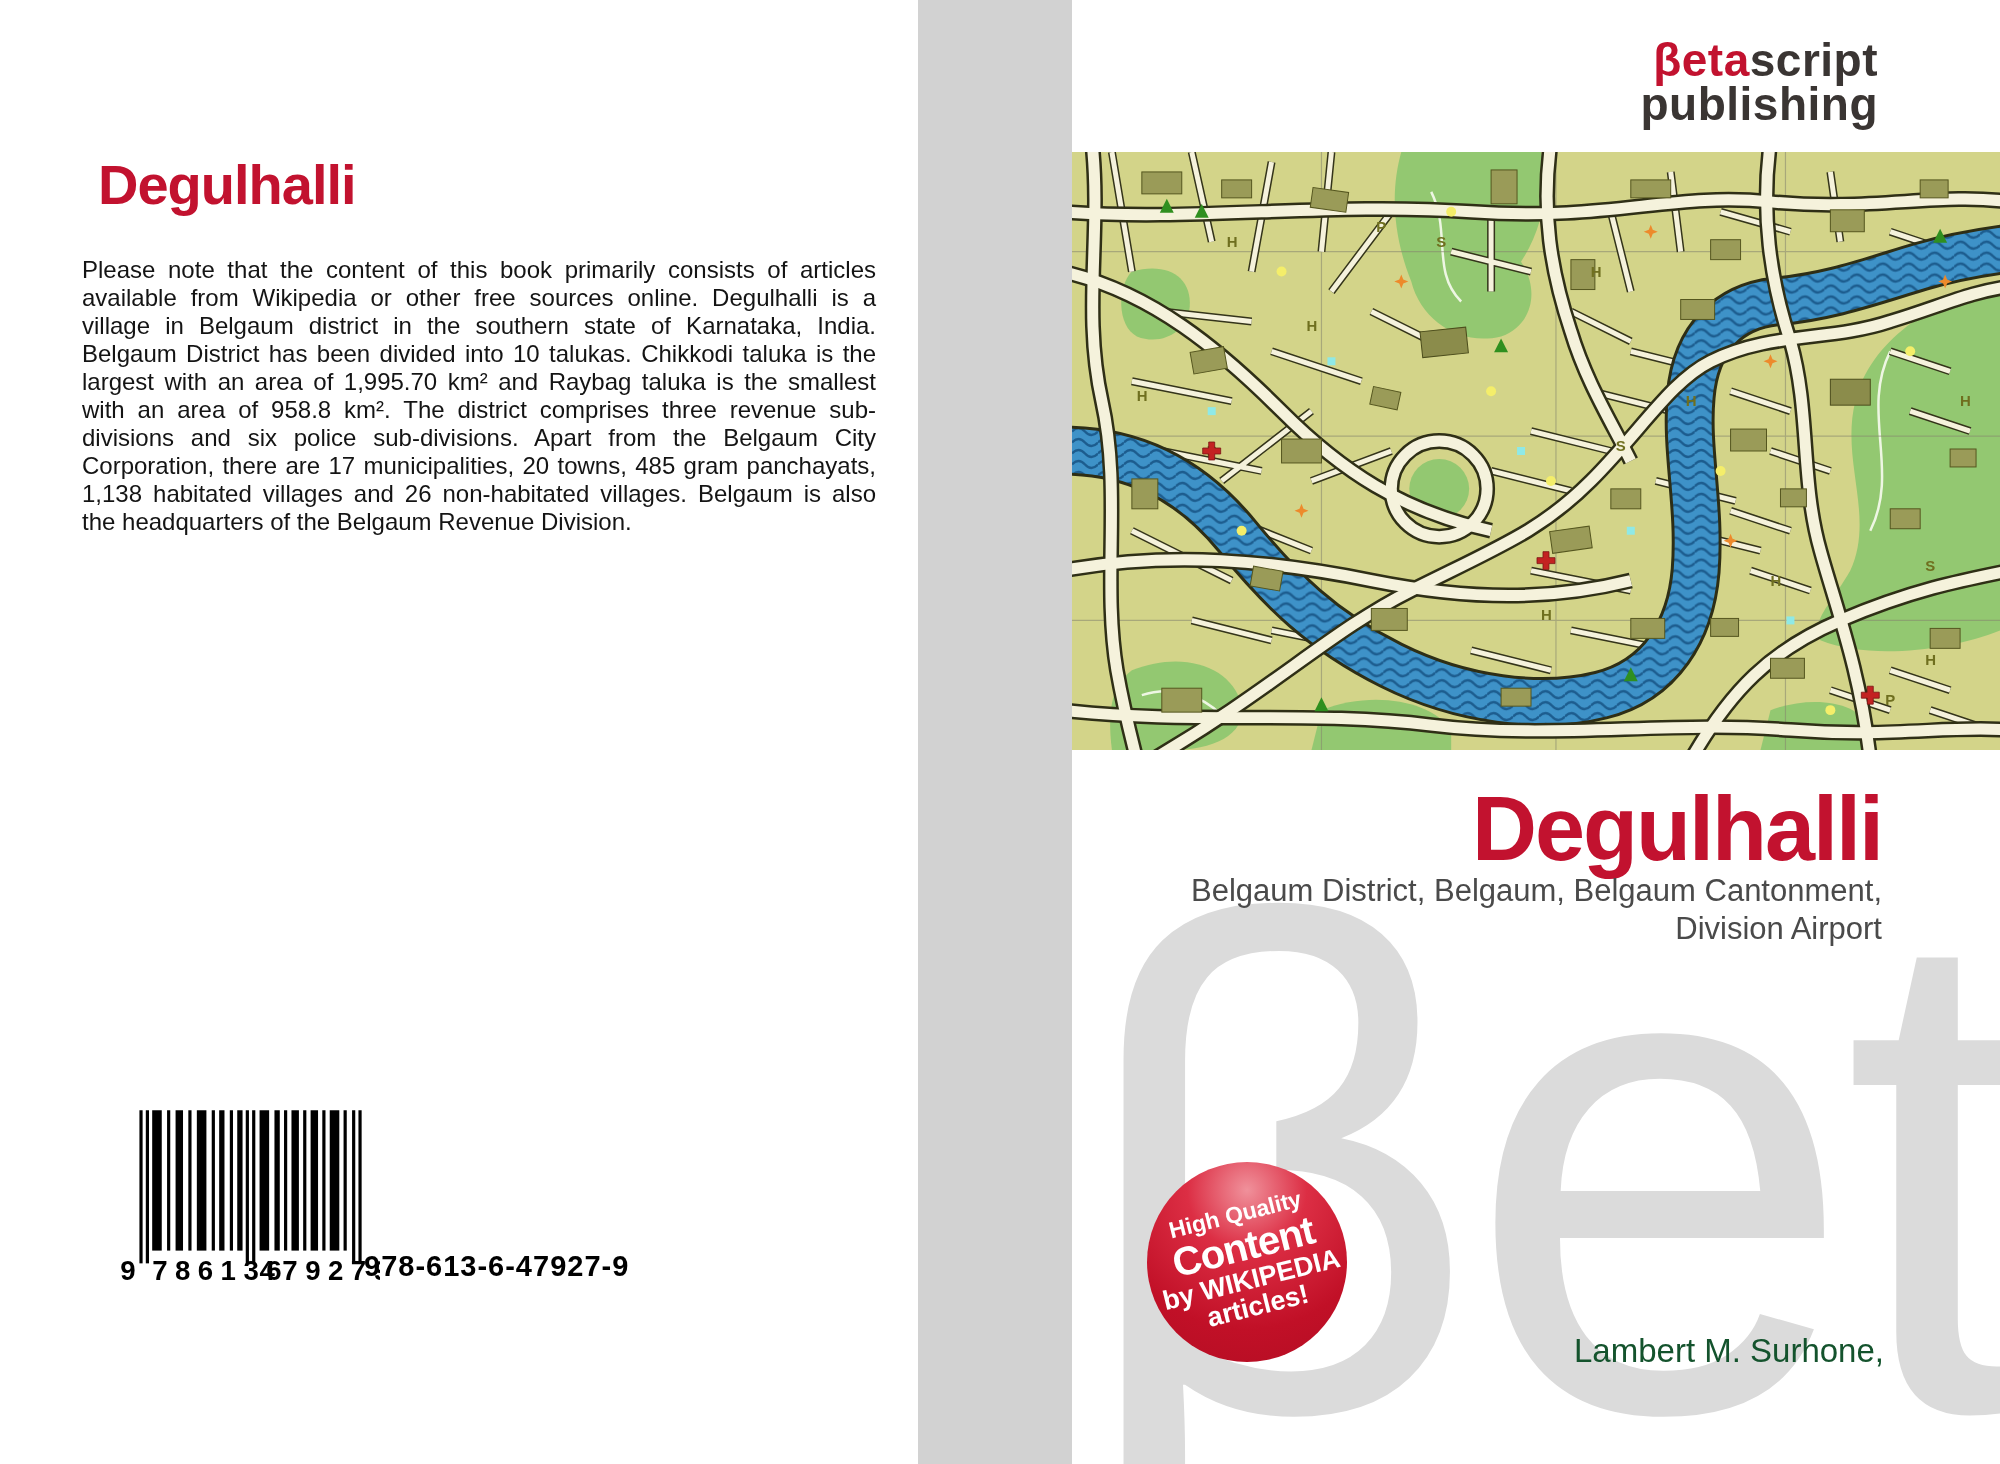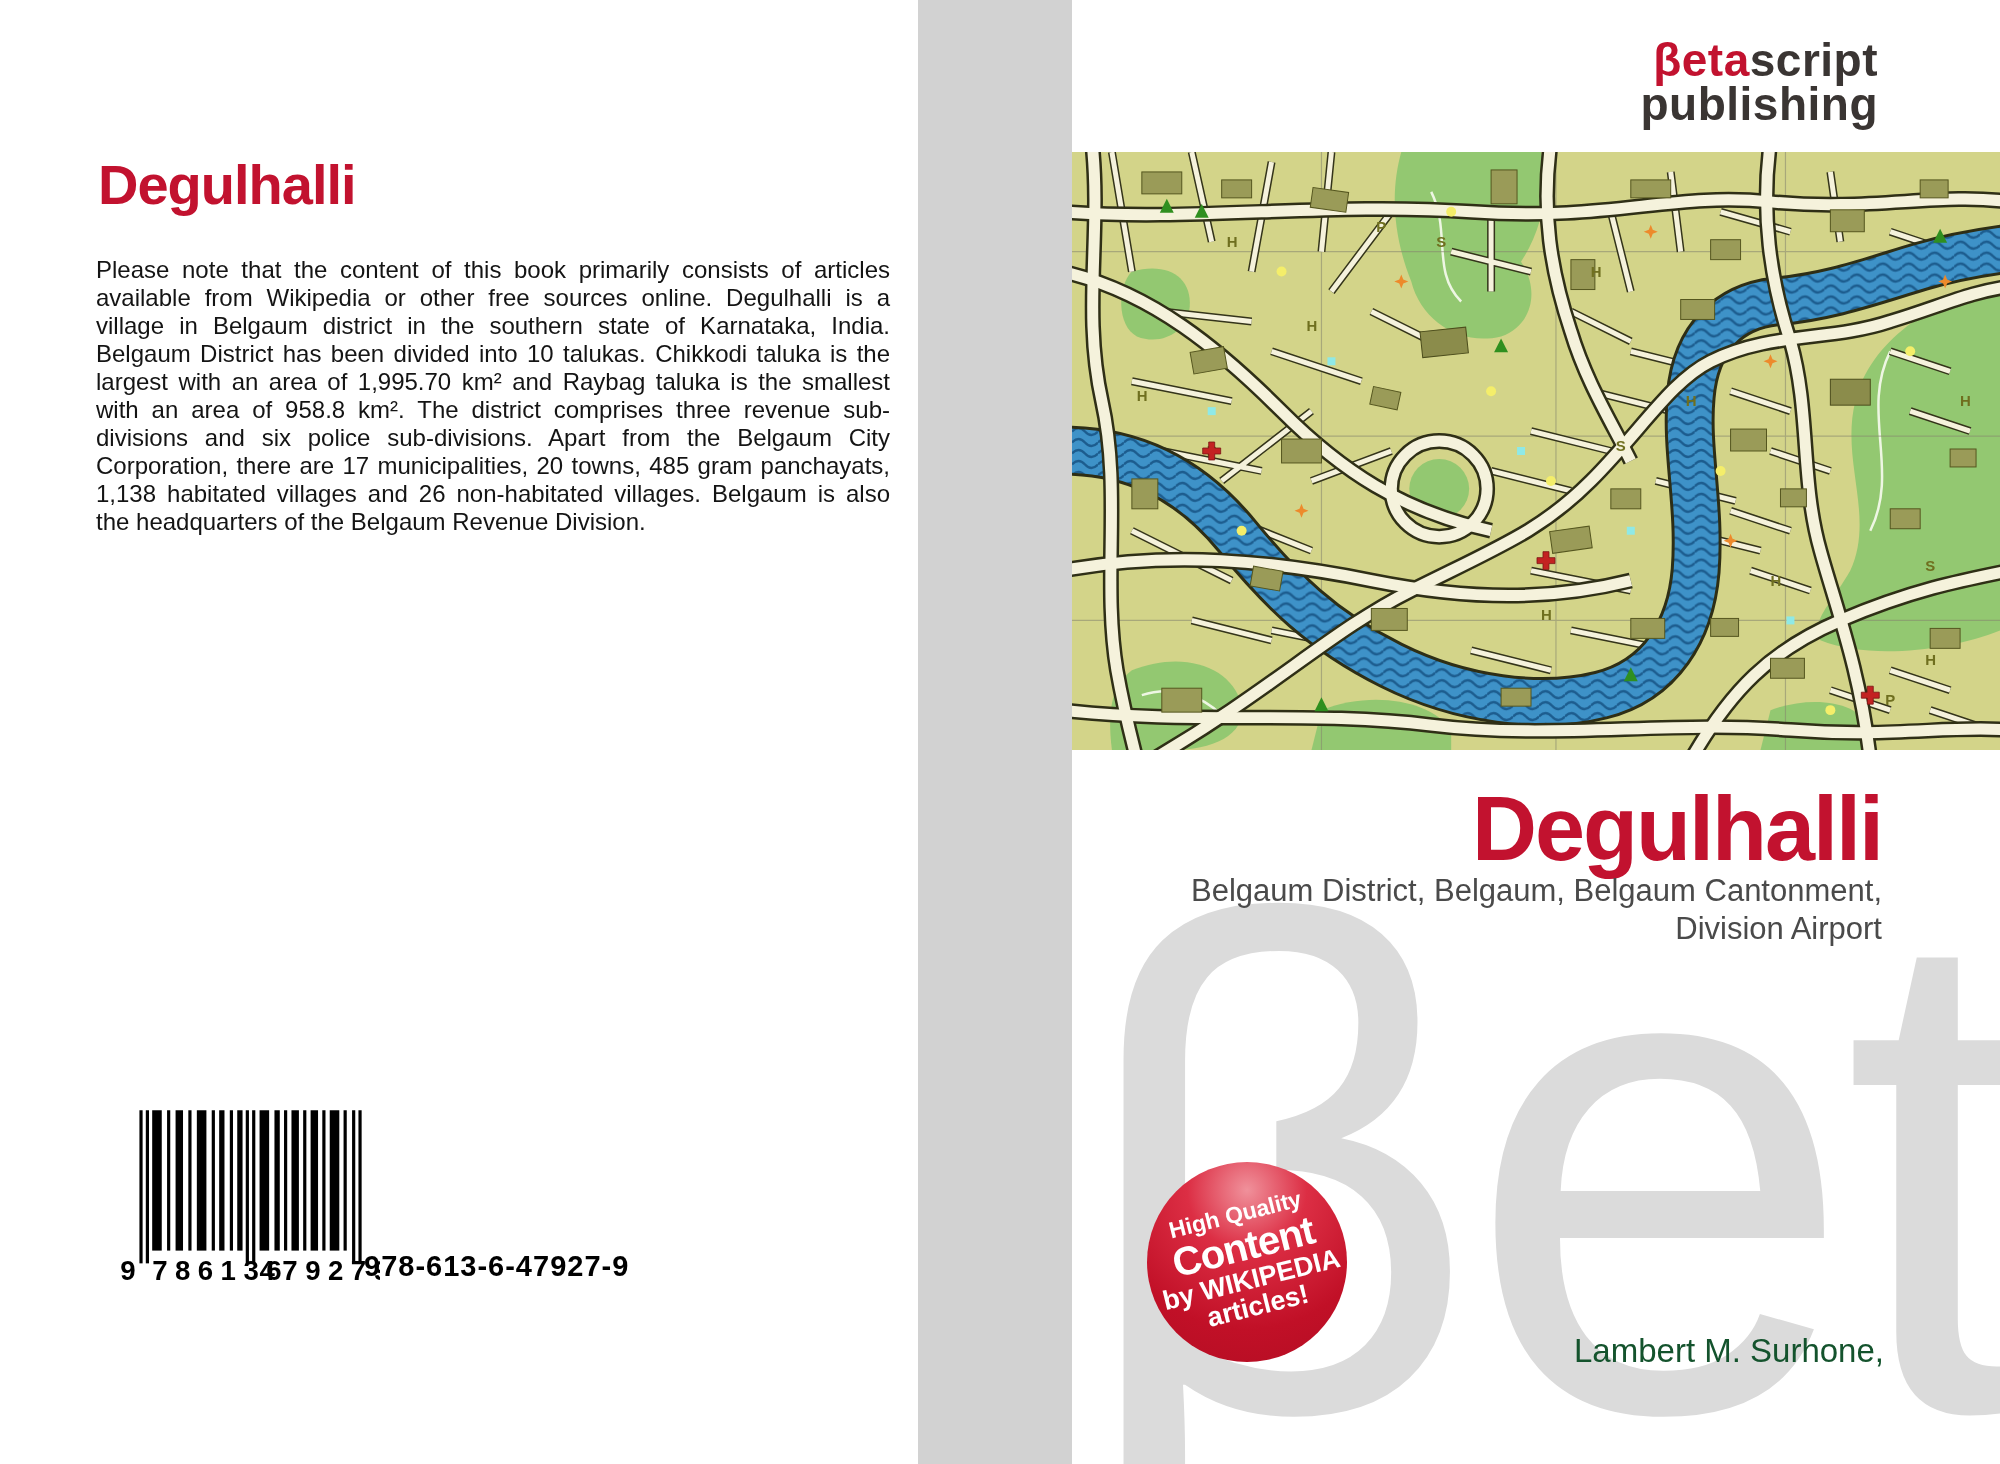--- a/index.html
+++ b/index.html
@@ -10,21 +10,21 @@
     overflow:hidden;
     font-family:"Liberation Sans", sans-serif;
   }
   
   .back-title{
     position:absolute;left:98px;top:152px;
     font-size:56px;font-weight:bold;color:#c2122f;
     letter-spacing:-1px;
   }
   .back-body{
-    position:absolute;left:96px;top:232px;width:794px;
+    position:absolute;left:82px;top:232px;width:794px;
     font-size:24px;line-height:28px;color:#141414;
     text-align:justify;
   }
   .barcode-wrap{position:absolute;left:120px;top:1106px;}
   .isbn-text{
     position:absolute;left:364px;top:1250px;
     font-size:29px;font-weight:bold;color:#000;letter-spacing:1px;
   }
   
   .spine{

